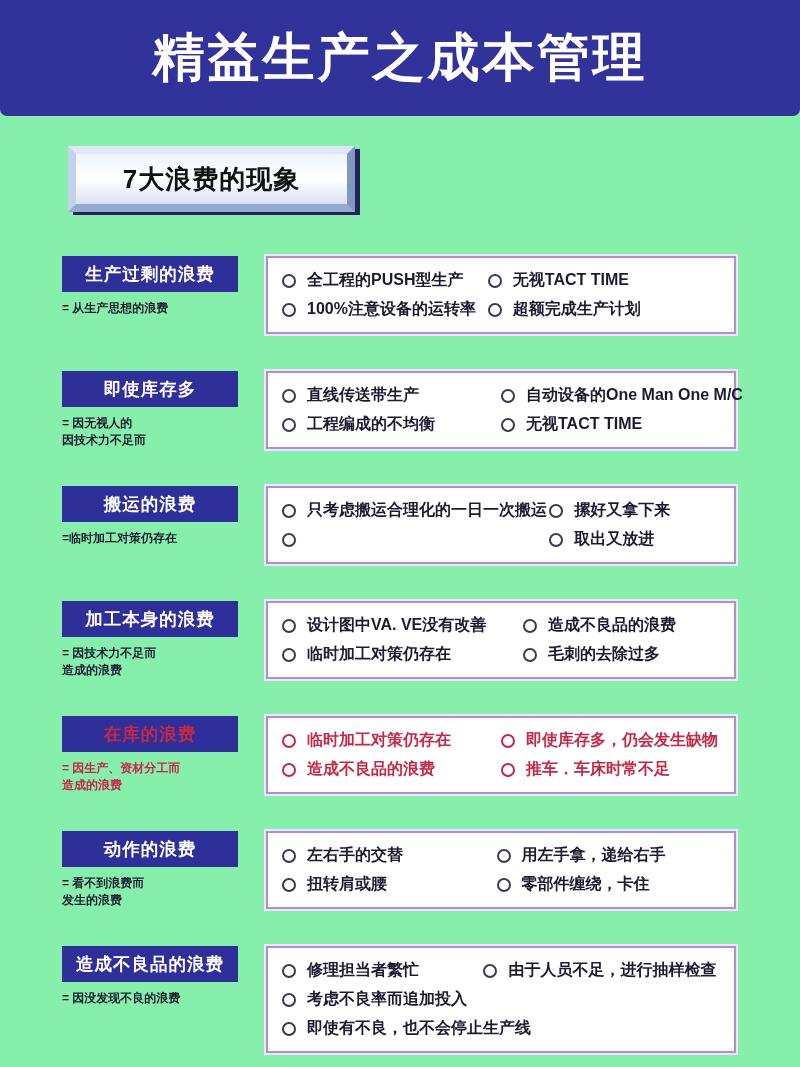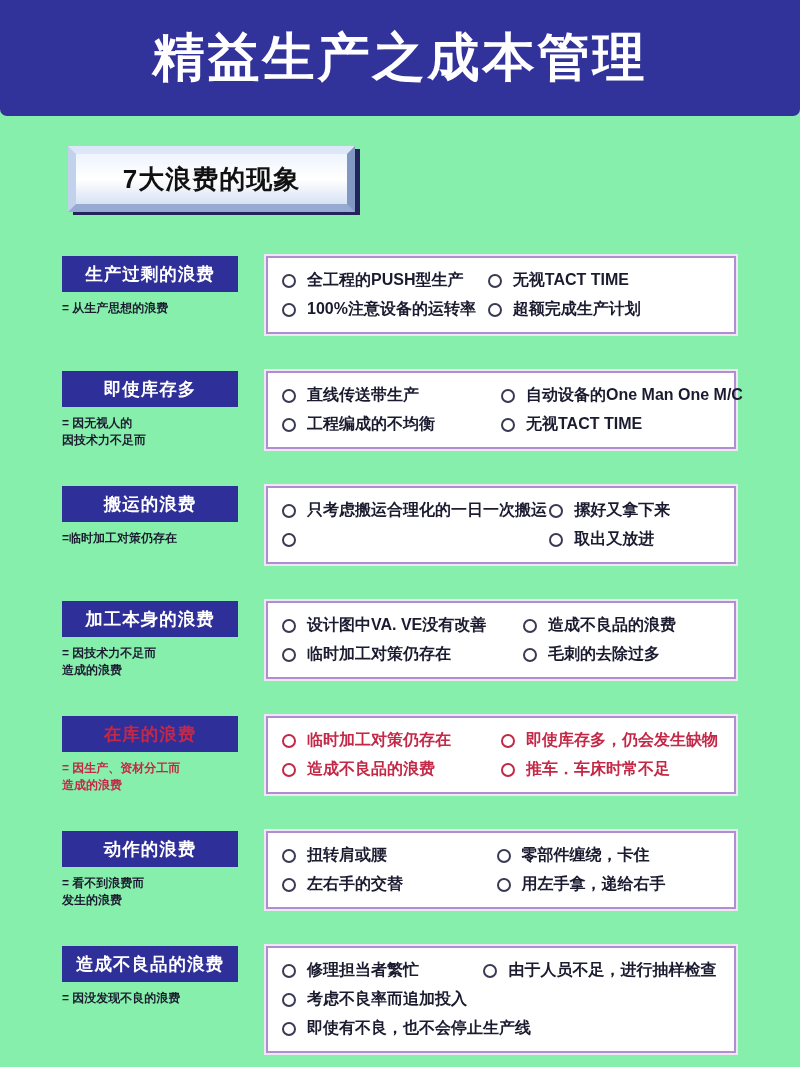--- a/index.html
+++ b/index.html
@@ -245,35 +245,35 @@
         <div class="left">
           <div class="label-box">
             <span>动作的浪费</span>
           </div>
           <div class="definition"><span>= 看不到浪费而</span><br><span>发生的浪费</span></div>
         </div>
         <div class="items-box">
           <div class="line">
             <div class="item">
               <span class="circle"></span>
+              <span class="item-text">左右手的交替</span>
+            </div>
+            <div class="item">
+              <span class="circle"></span>
+              <span class="item-text">用左手拿，递给右手</span>
+            </div>
+          </div>
+          <div class="line">
+            <div class="item">
+              <span class="circle"></span>
               <span class="item-text">扭转肩或腰</span>
             </div>
             <div class="item">
               <span class="circle"></span>
               <span class="item-text">零部件缠绕，卡住</span>
-            </div>
-          </div>
-          <div class="line">
-            <div class="item">
-              <span class="circle"></span>
-              <span class="item-text">左右手的交替</span>
-            </div>
-            <div class="item">
-              <span class="circle"></span>
-              <span class="item-text">用左手拿，递给右手</span>
             </div>
           </div>
         </div>
       </section>
       <section class="row">
         <div class="left">
           <div class="label-box">
             <span>造成不良品的浪费</span>
           </div>
           <div class="definition"><span>= 因没发现不良的浪费</span></div>

